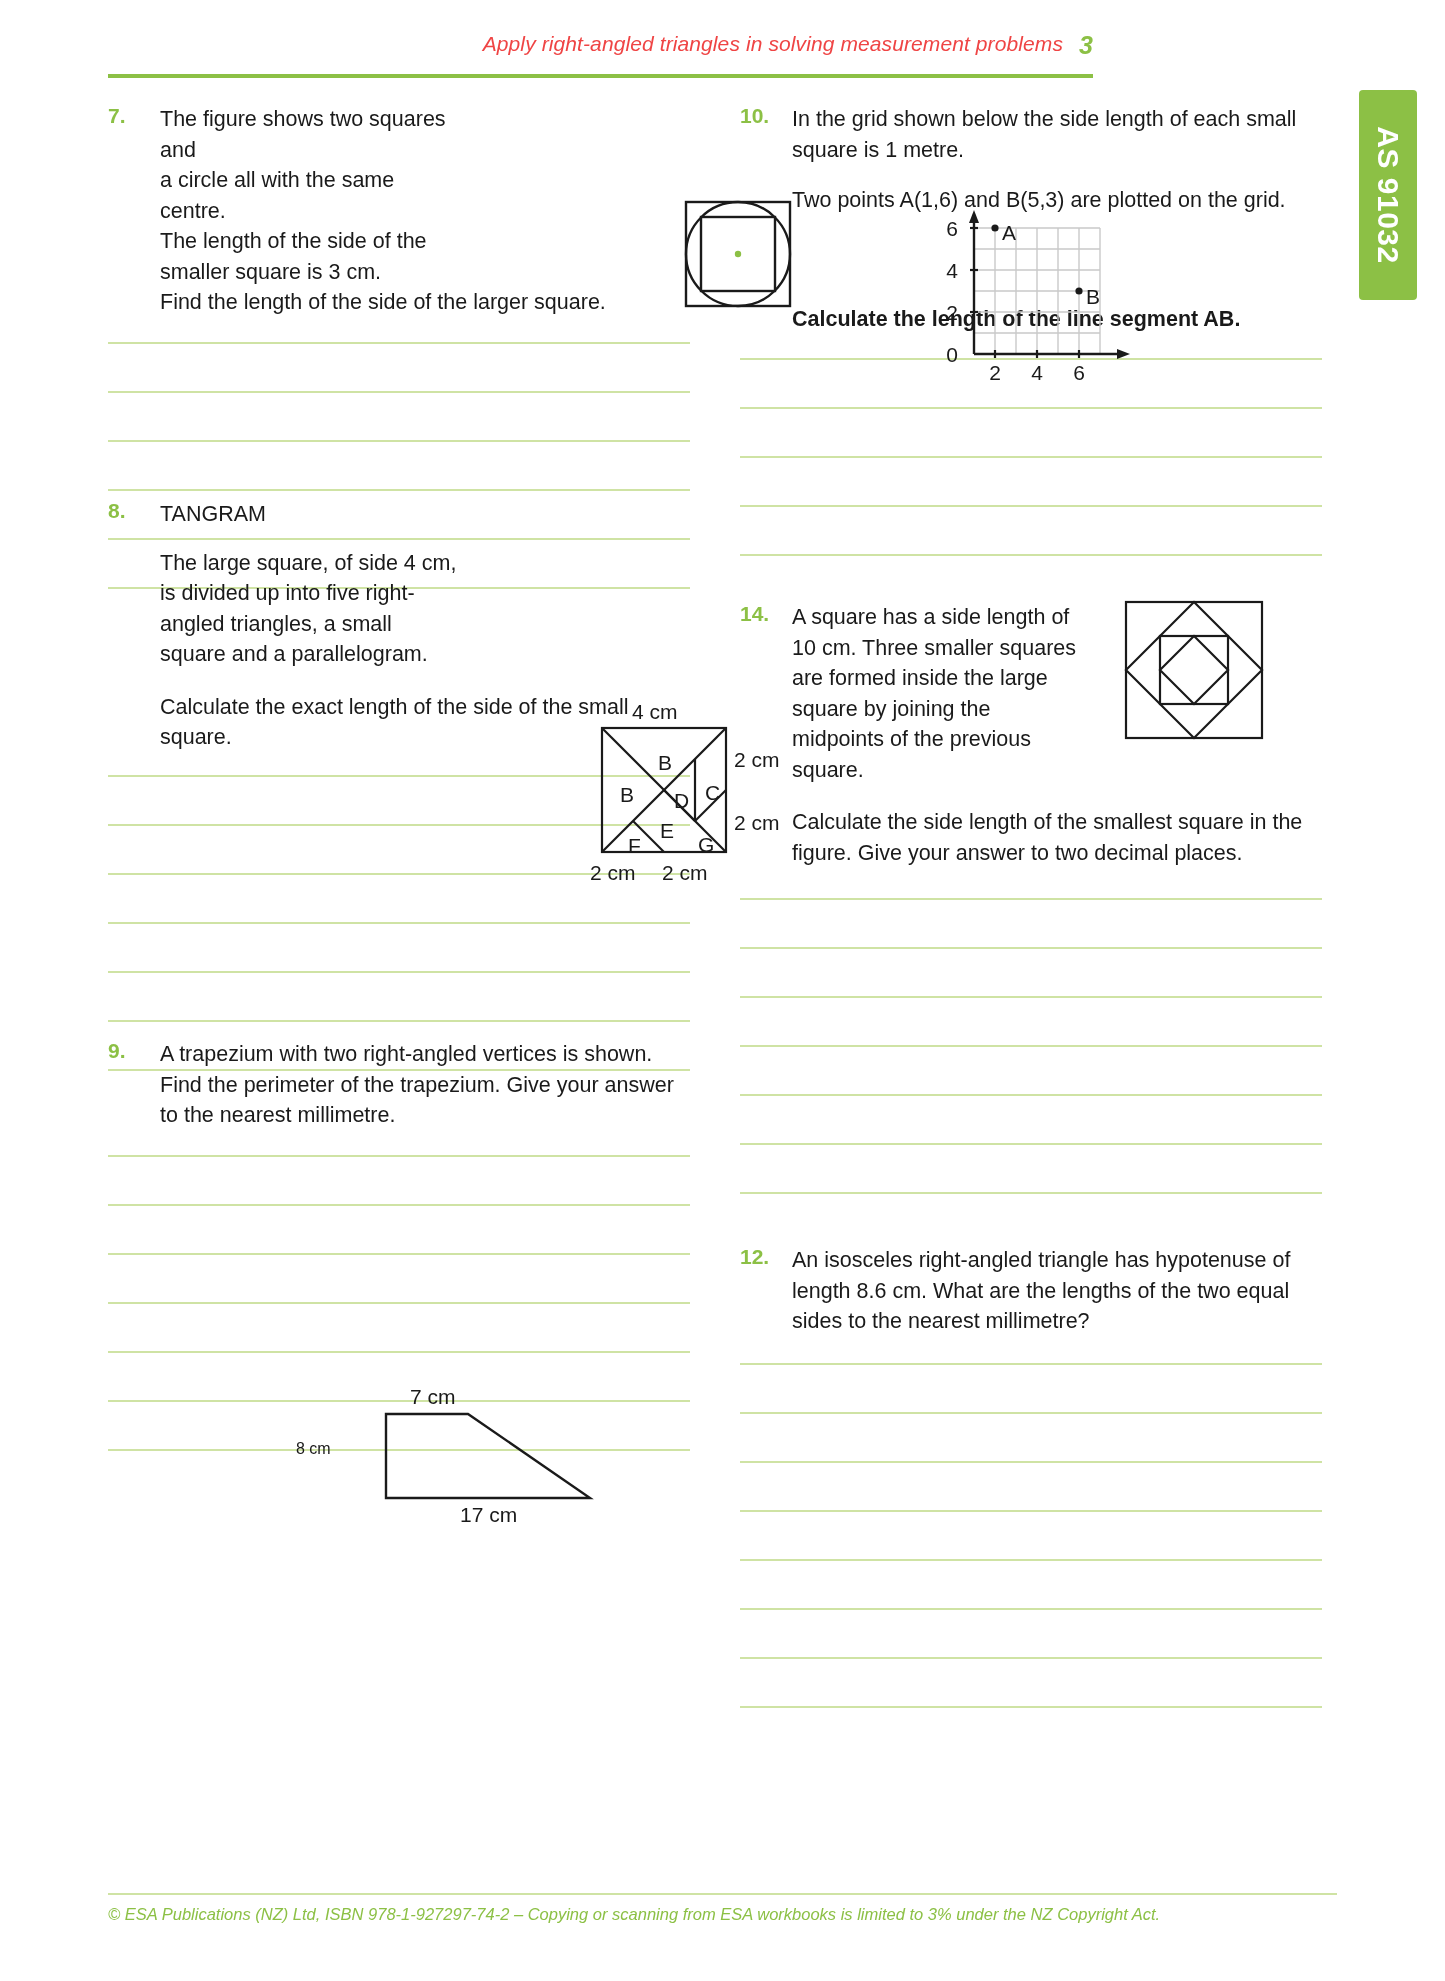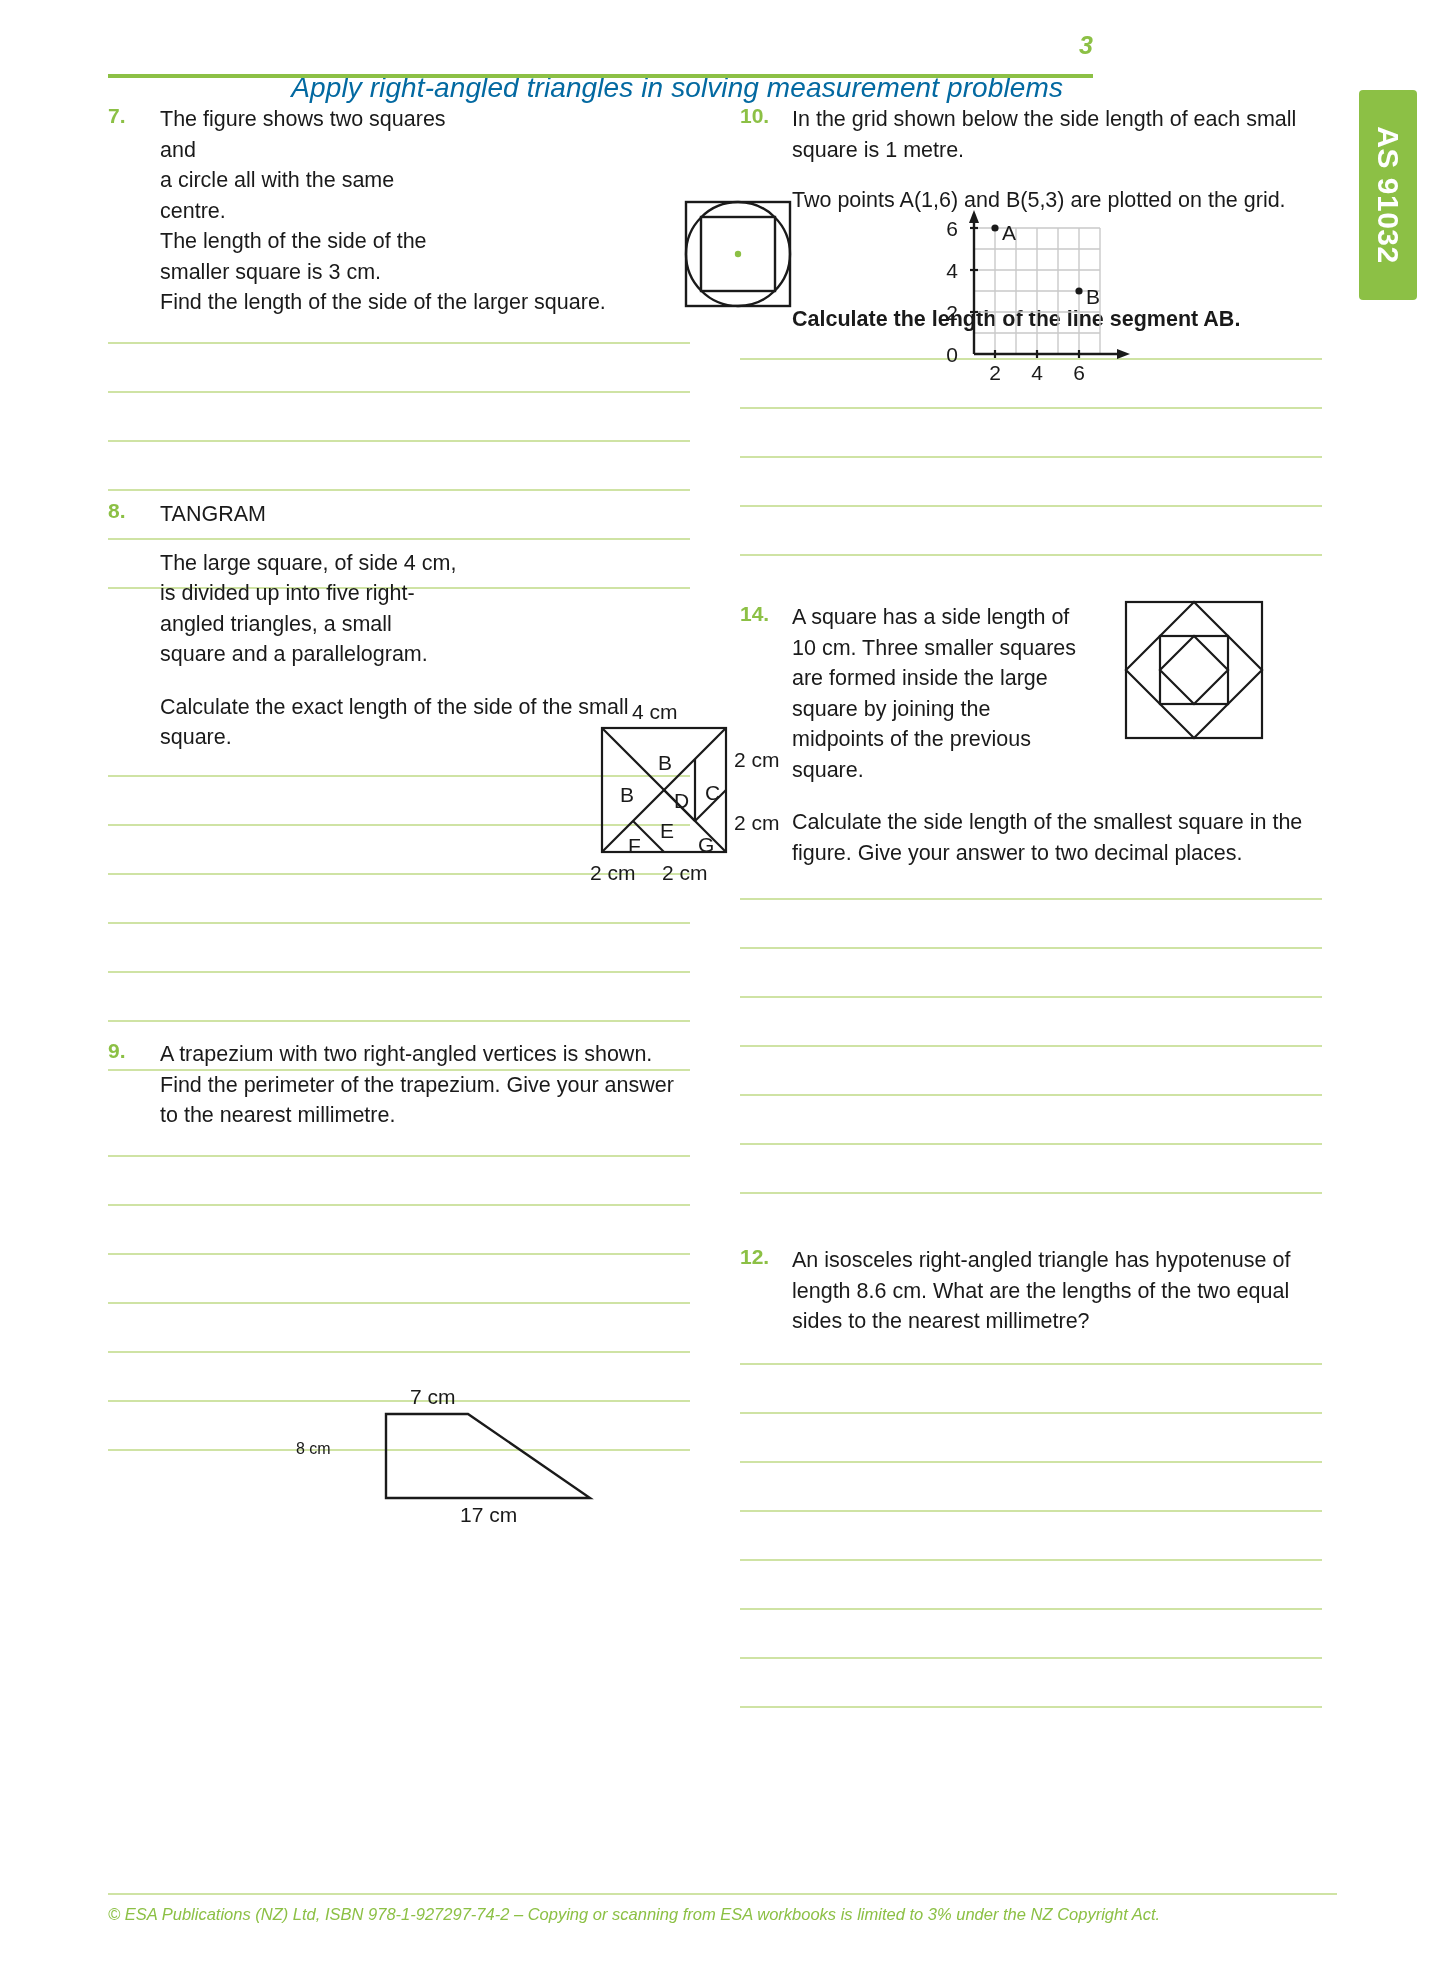--- a/index.html
+++ b/index.html
@@ -19,27 +19,26 @@
   
   #header-area {
     position: absolute;
     left: 0; top: 0;
     width: 1445px; height: 78px;
   }
   #header-title {
     position: absolute;
     right: 382px;
     top: 32px;
-    font-size: 28px;
+    font-size: 21px;
     font-style: italic;
     font-weight: 400;
-    color: #0369a1;
+    color: #ef4444;
     white-space: nowrap;
     letter-spacing: 0.1px;
-    margin-top: 40px;
   }
   #header-page-number {
     position: absolute;
     right: 352px;
     top: 31px;
     font-size: 25px;
     font-style: italic;
     font-weight: 700;
     color: #8cc045;
   }

